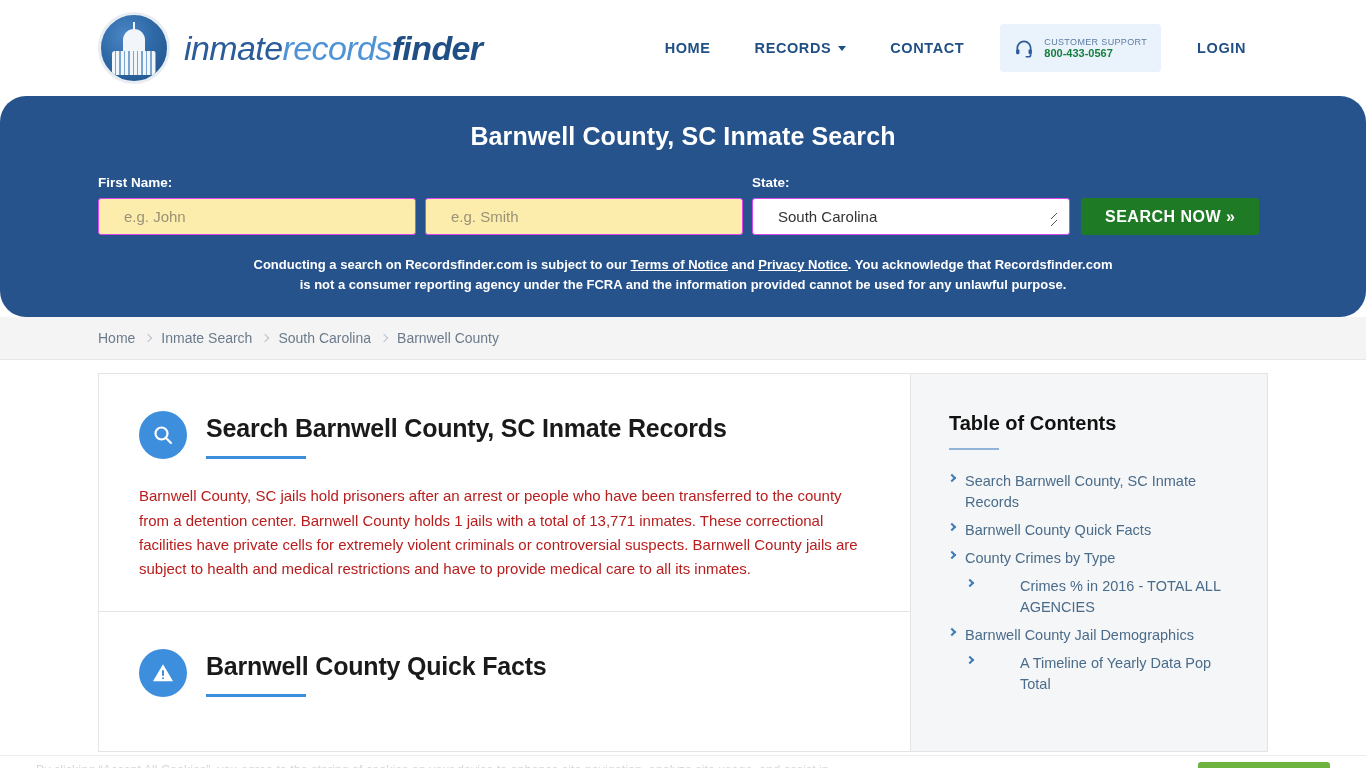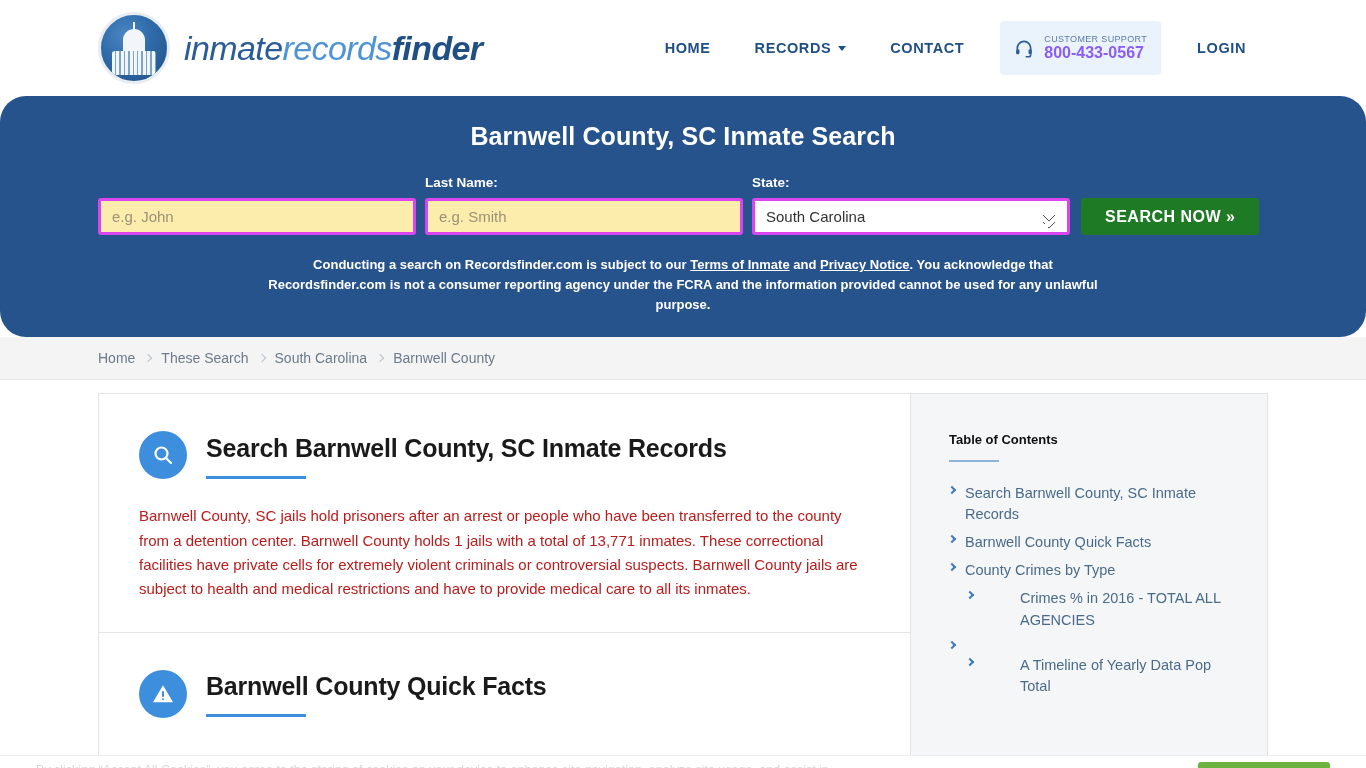--- a/index.html
+++ b/index.html
@@ -66,42 +66,42 @@
     display: inline-block; margin-top: 2px;
   }
   .support {
     background: #eaf2fb; border-radius: 4px;
     padding: 13px 14px; display: flex; align-items: center; gap: 10px;
     margin: 0 14px;
   }
   .support .head-ico { width: 20px; height: 20px; flex: none; color: #2b5c99; }
   .support-txt { line-height: 1.15; }
   .support-label { font-size: 9px; font-weight: 400; letter-spacing: .35px; color: #5b7da3; }
-  .support-phone { font-size: 16px; font-weight: 700; color: #8b5cf6; letter-spacing: 0; }
+  .support-phone { font-size: 11px; font-weight: 700; color: #15803d; letter-spacing: 0; }
 
   
   .hero {
     background: #27538d;
     padding: 26px 98px 22px;
     color: #ffffff;
     border-radius: 26px;
   }
   .hero-title {
     text-align: center; font-size: 25px; font-weight: 700;
     letter-spacing: .1px; margin-bottom: 24px;
   }
   .form-row { display: flex; align-items: flex-end; gap: 0; }
   .field { display: flex; flex-direction: column; }
   .field-label {
     font-size: 13.5px; font-weight: 700; margin-bottom: 8px; color: #ffffff;
   }
   .field input, .field select {
-    height: 37px; border: 3px solid #d946ef; border-radius: 3px;
+    height: 37px; border: 1px solid #d946ef; border-radius: 3px;
     font-family: "Liberation Sans", sans-serif; font-size: 15px;
-    padding: 0 11px; color: #333;
+    padding: 0 25px; color: #333;
   }
   .field input {
     background: #fdedac; width: 318px;
   }
   .field input::placeholder { color: #9a9277; }
   .f-first { margin-right: 9px; }
   .f-last { margin-right: 9px; }
   .f-state select {
     width: 318px; background: #ffffff;
     -webkit-appearance: none; appearance: none;
@@ -171,21 +171,21 @@
     margin-top: 25px; font-size: 15px; line-height: 1.62; color: #b91c1c;
     padding-bottom: 30px;
   }
   .divider { height: 1px; background: #e4e4e4; }
 
   .sidebar {
     width: 358px; background: #f5f6f7;
     border: 1px solid #e4e4e4;
     padding: 38px 32px 0 38px;
   }
-  .toc-title { font-size: 13px; font-weight: 700; color: #111; }
+  .toc-title { font-size: 20px; font-weight: 700; color: #111; }
   .toc-rule { width: 50px; height: 2px; background: #8fb4d8; margin: 13px 0 21px; }
   .toc-list { list-style: none; }
   .toc-item {
     display: flex; gap: 10px; align-items: flex-start;
     font-size: 14.5px; line-height: 1.45; color: #4a6b8a;
     margin-bottom: 7px;
   }
   .toc-item.indent { padding-left: 18px; gap: 47px; }
   .toc-arrow {
     flex: none; margin-top: 4px;
@@ -251,45 +251,45 @@
 
     <a href="#">LOGIN</a>
   </nav>
 </div>
 
 <div class="hero">
   <div class="hero-title">Barnwell County, SC Inmate Search</div>
 
   <div class="form-row">
     <div class="field f-first">
+      <label class="field-label">First Name:</label>
       <input type="text" placeholder="e.g. John" style="">
     </div>
 
     <div class="field f-last">
-      <label class="field-label">Last Name:</label>
       <input type="text" placeholder="e.g. Smith" style="">
     </div>
 
     <div class="field f-state">
       <label class="field-label">State:</label>
       <select>
         <option>South Carolina</option>
       </select>
     </div>
 
     <button class="search-btn">SEARCH NOW »</button>
   </div>
 
-  <div class="disclaimer"><span>Conducting a search on Recordsfinder.com is subject to our </span><a href="#">Terms of Inmate</a><span> and </span><a href="#">Privacy Notice</a><span>. You acknowledge that Recordsfinder.com is not a consumer reporting agency under the FCRA and the information provided cannot be used for any unlawful purpose.</span></div>
+  <div class="disclaimer"><span>Conducting a search on Recordsfinder.com is subject to our </span><a href="#">Terms of Notice</a><span> and </span><a href="#">Privacy Notice</a><span>. You acknowledge that Recordsfinder.com is not a consumer reporting agency under the FCRA and the information provided cannot be used for any unlawful purpose.</span></div>
 </div>
 
 <div class="crumbbar">
   <a href="#">Home</a>
   <span class="crumb-sep"></span>
-  <a href="#">These Search</a>
+  <a href="#">Inmate Search</a>
   <span class="crumb-sep"></span>
   <a href="#">South Carolina</a>
   <span class="crumb-sep"></span>
   <span>Barnwell County</span>
 </div>
 
 <div class="main">
 
   <div class="content-card">
 
@@ -344,20 +344,21 @@
       <li class="toc-item">
         <span class="toc-arrow"></span>
         <a class="toc-link" href="#">County Crimes by Type</a>
       </li>
       <li class="toc-item indent">
         <span class="toc-arrow"></span>
         <a class="toc-link" href="#">Crimes % in 2016 - TOTAL ALL AGENCIES</a>
       </li>
       <li class="toc-item">
         <span class="toc-arrow"></span>
+        <a class="toc-link" href="#">Barnwell County Jail Demographics</a>
       </li>
       <li class="toc-item indent">
         <span class="toc-arrow"></span>
         <a class="toc-link" href="#">A Timeline of Yearly Data Pop Total</a>
       </li>
     </ul>
   </aside>
 
 </div>
 

